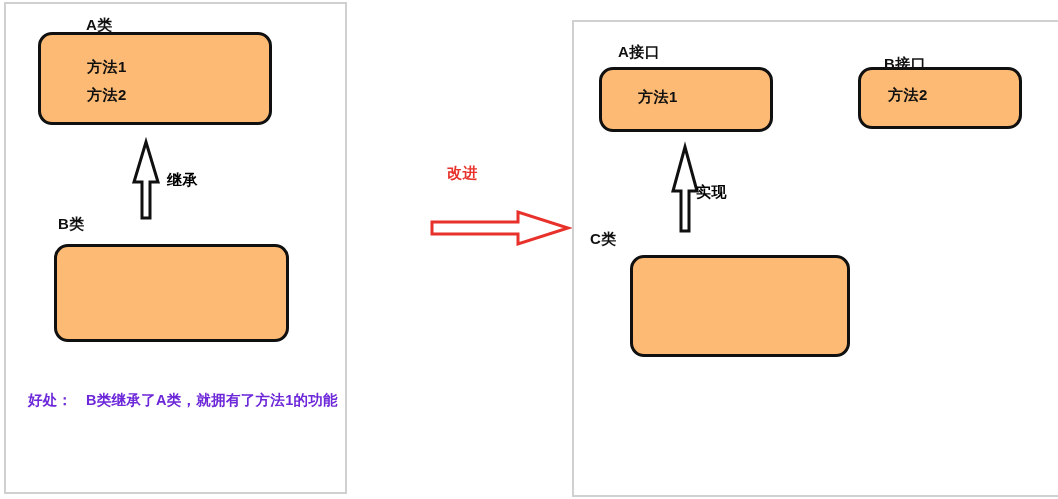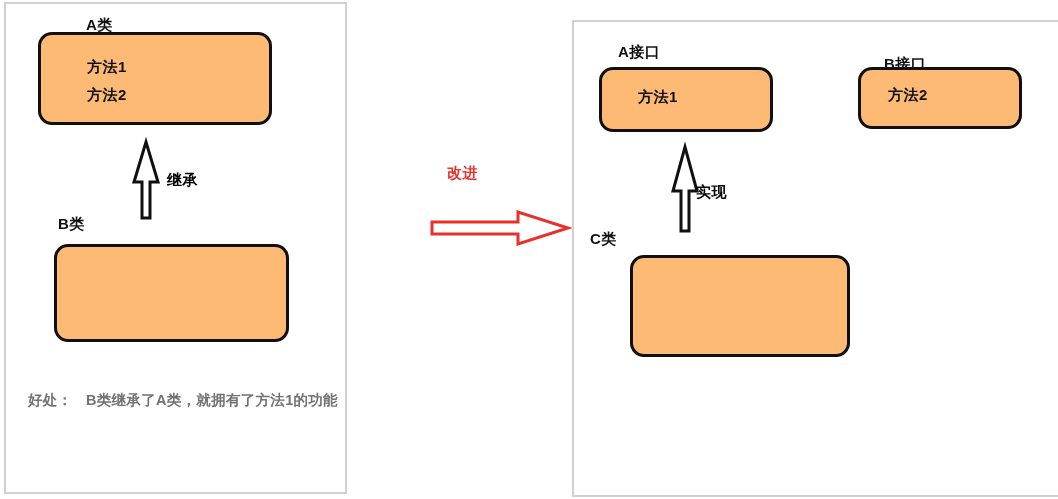--- a/index.html
+++ b/index.html
@@ -84,21 +84,21 @@
   }
 
   
   #notes {
     position: absolute;
     left: 22px;
     top: 383px;
     width: 375px;
   }
   .note-line {
-    color: #737373;
+    color: #6d28d9;
     font-weight: bold;
     font-size: 14.5px;
     line-height: 26px;
     white-space: nowrap;
     letter-spacing: 0.3px;
   }
   .note-line .note-key {
     display: inline-block;
     min-width: 58px;
   }

